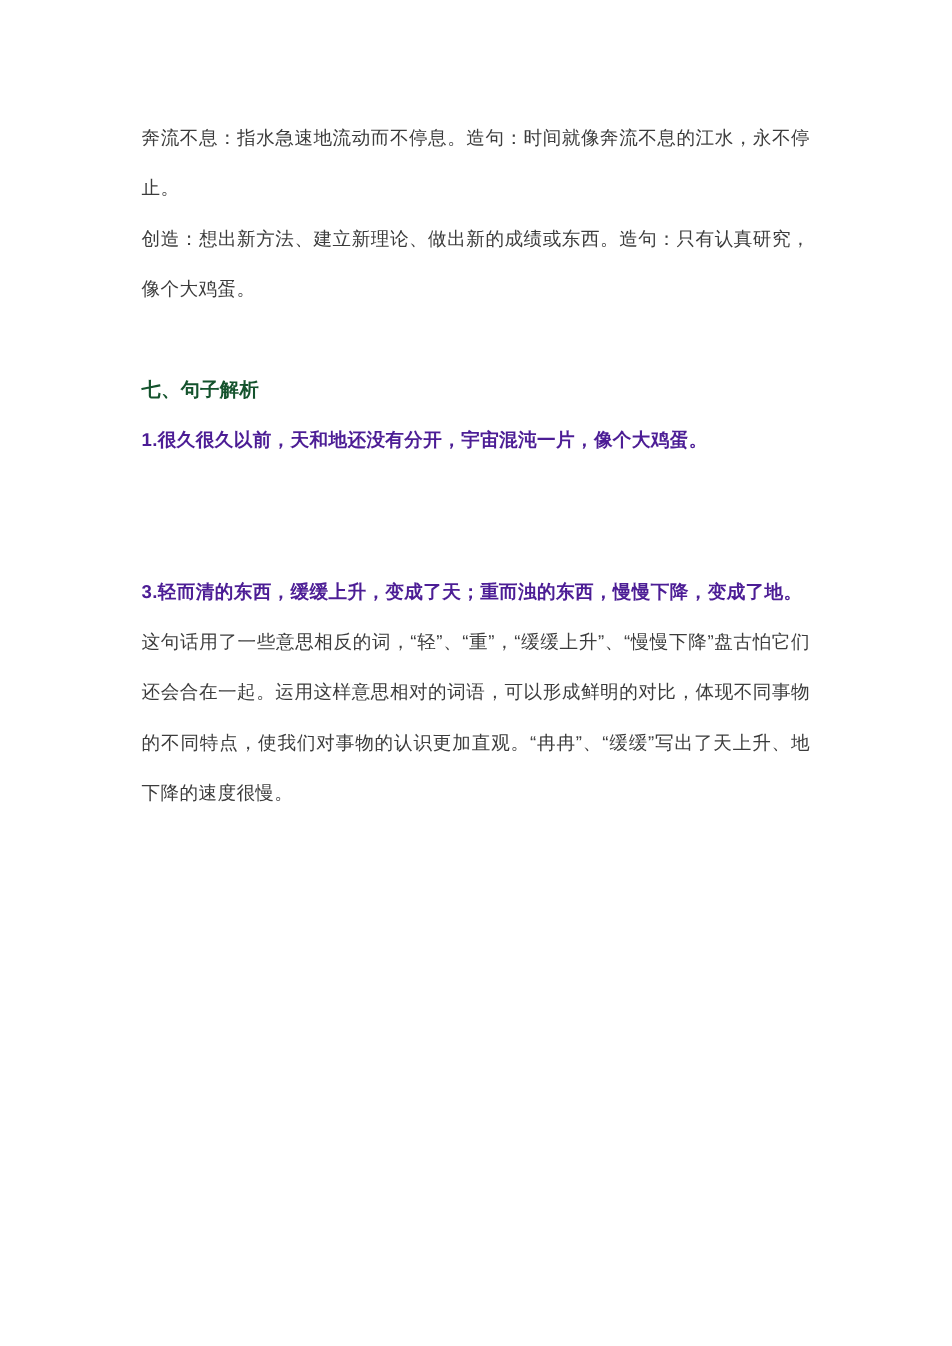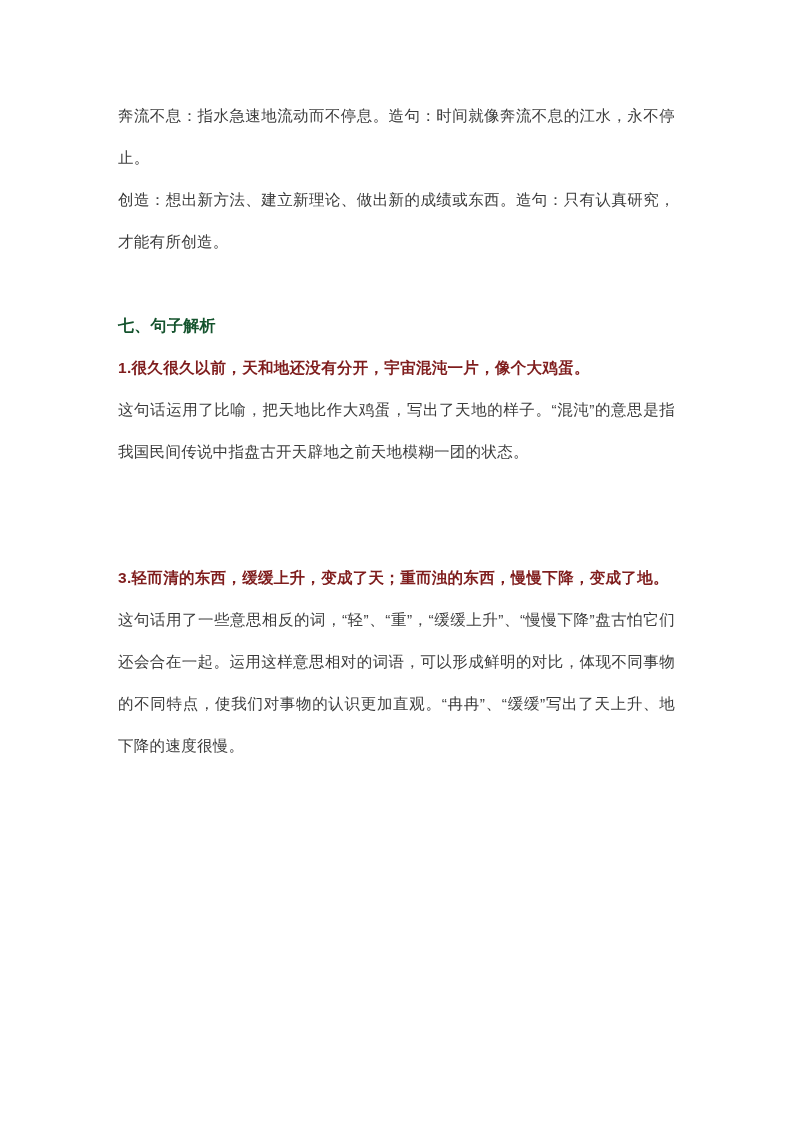--- a/index.html
+++ b/index.html
@@ -23,43 +23,42 @@
   .para {
     margin: 0;
     font-size: 15.5px;
     line-height: 42px;
     color: #3c3c3c;
     text-align: justify;
     letter-spacing: 0.3px;
   }
   .para.bold {
     font-weight: 700;
-    color: #7f1d1d;
+    color: #4c1d95;
   }
   .heading {
     margin: 0;
     font-size: 16px;
     line-height: 42px;
     font-weight: 700;
     color: #14532d;
     letter-spacing: 0.3px;
   }
   .spacer {
     height: 42px;
   }
 </style>
 </head>
 <body>
 
 <div class="page">
   <main class="text-column">
       <p class="para">奔流不息：指水急速地流动而不停息。造句：时间就像奔流不息的江水，永不停止。</p>
-      <p class="para">创造：想出新方法、建立新理论、做出新的成绩或东西。造句：只有认真研究，才能有所创造。</p>
+      <p class="para">创造：想出新方法、建立新理论、做出新的成绩或东西。造句：只有认真研究，像个大鸡蛋。</p>
       <div class="spacer"></div>
       <h2 class="heading">七、句子解析</h2>
       <p class="para bold">1.很久很久以前，天和地还没有分开，宇宙混沌一片，像个大鸡蛋。</p>
-      <p class="para">这句话运用了比喻，把天地比作大鸡蛋，写出了天地的样子。“混沌”的意思是指我国民间传说中指盘古开天辟地之前天地模糊一团的状态。</p>
       <div class="spacer"></div>
       <div class="spacer"></div>
       <p class="para bold">3.轻而清的东西，缓缓上升，变成了天；重而浊的东西，慢慢下降，变成了地。</p>
       <p class="para">这句话用了一些意思相反的词，“轻”、“重”，“缓缓上升”、“慢慢下降”盘古怕它们还会合在一起。运用这样意思相对的词语，可以形成鲜明的对比，体现不同事物的不同特点，使我们对事物的认识更加直观。“冉冉”、“缓缓”写出了天上升、地下降的速度很慢。</p>
     </main>
 </div>
 
 </body></html>

